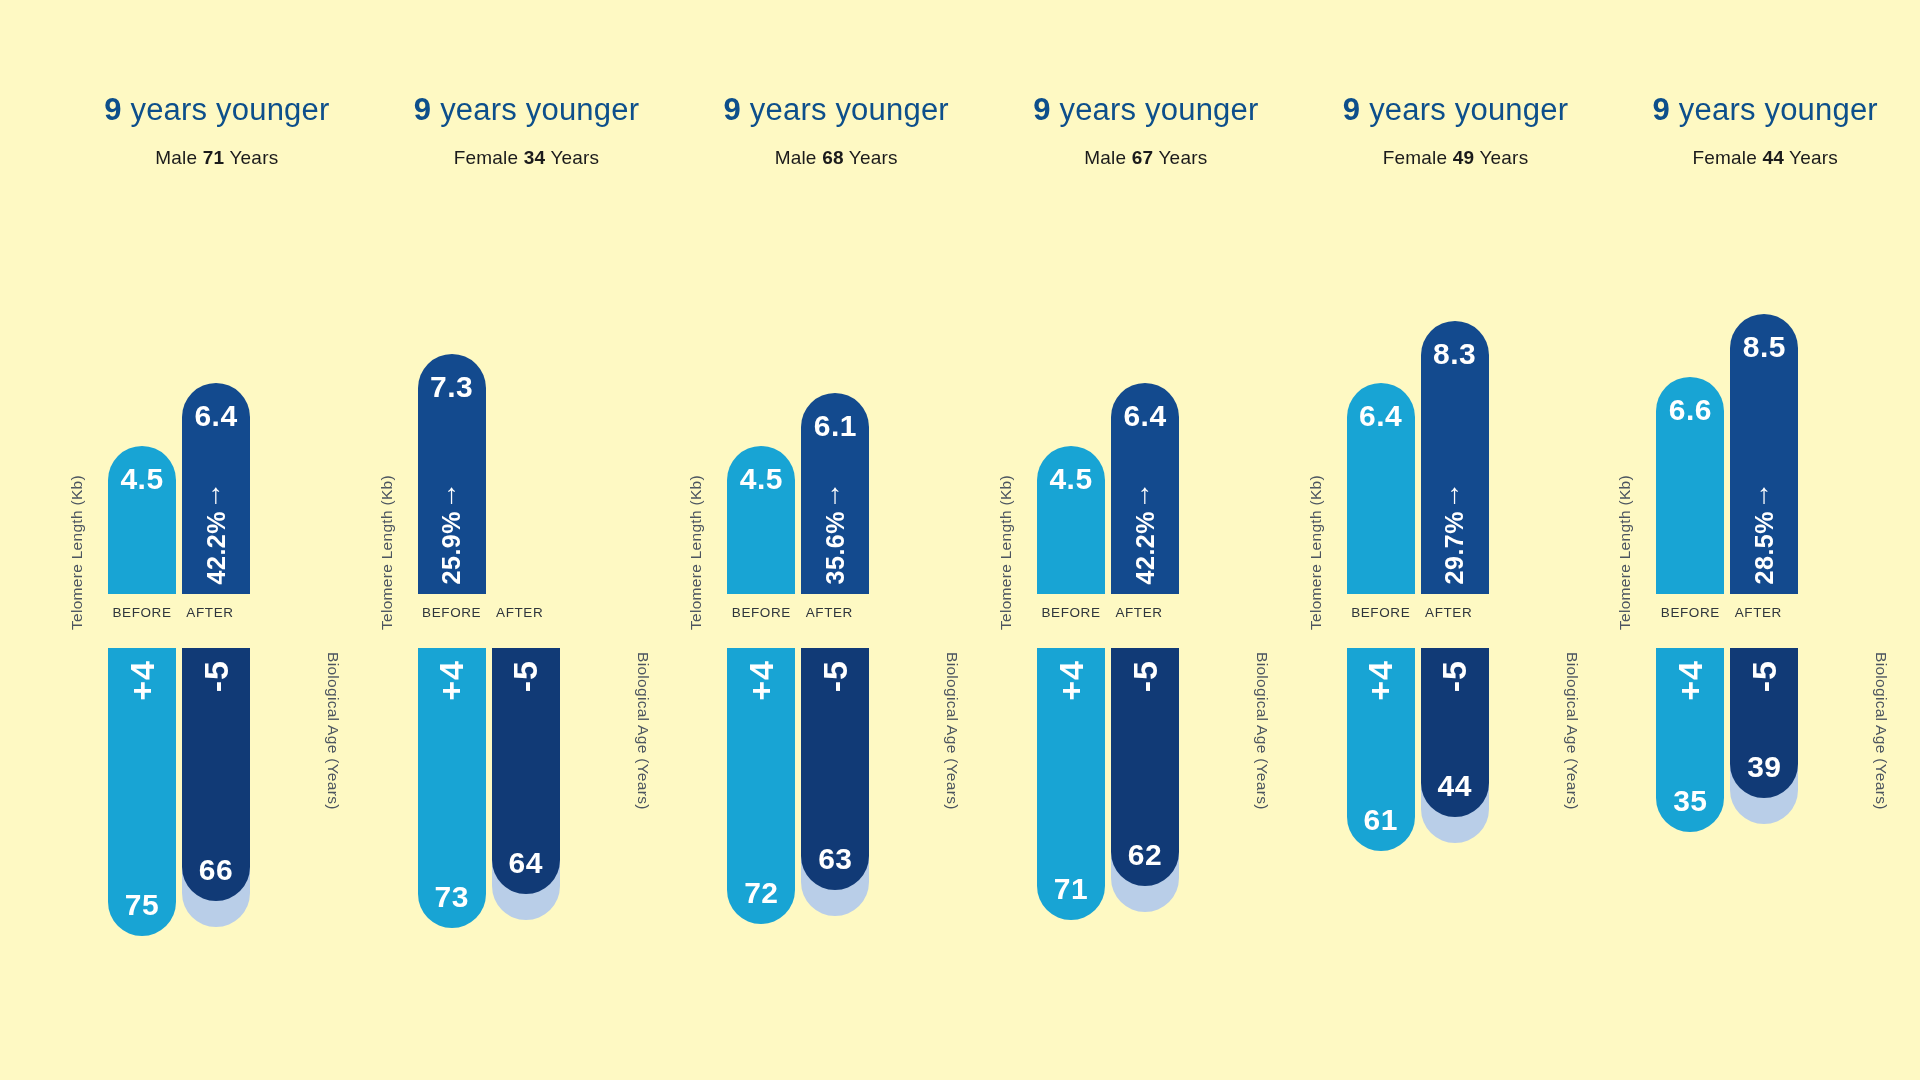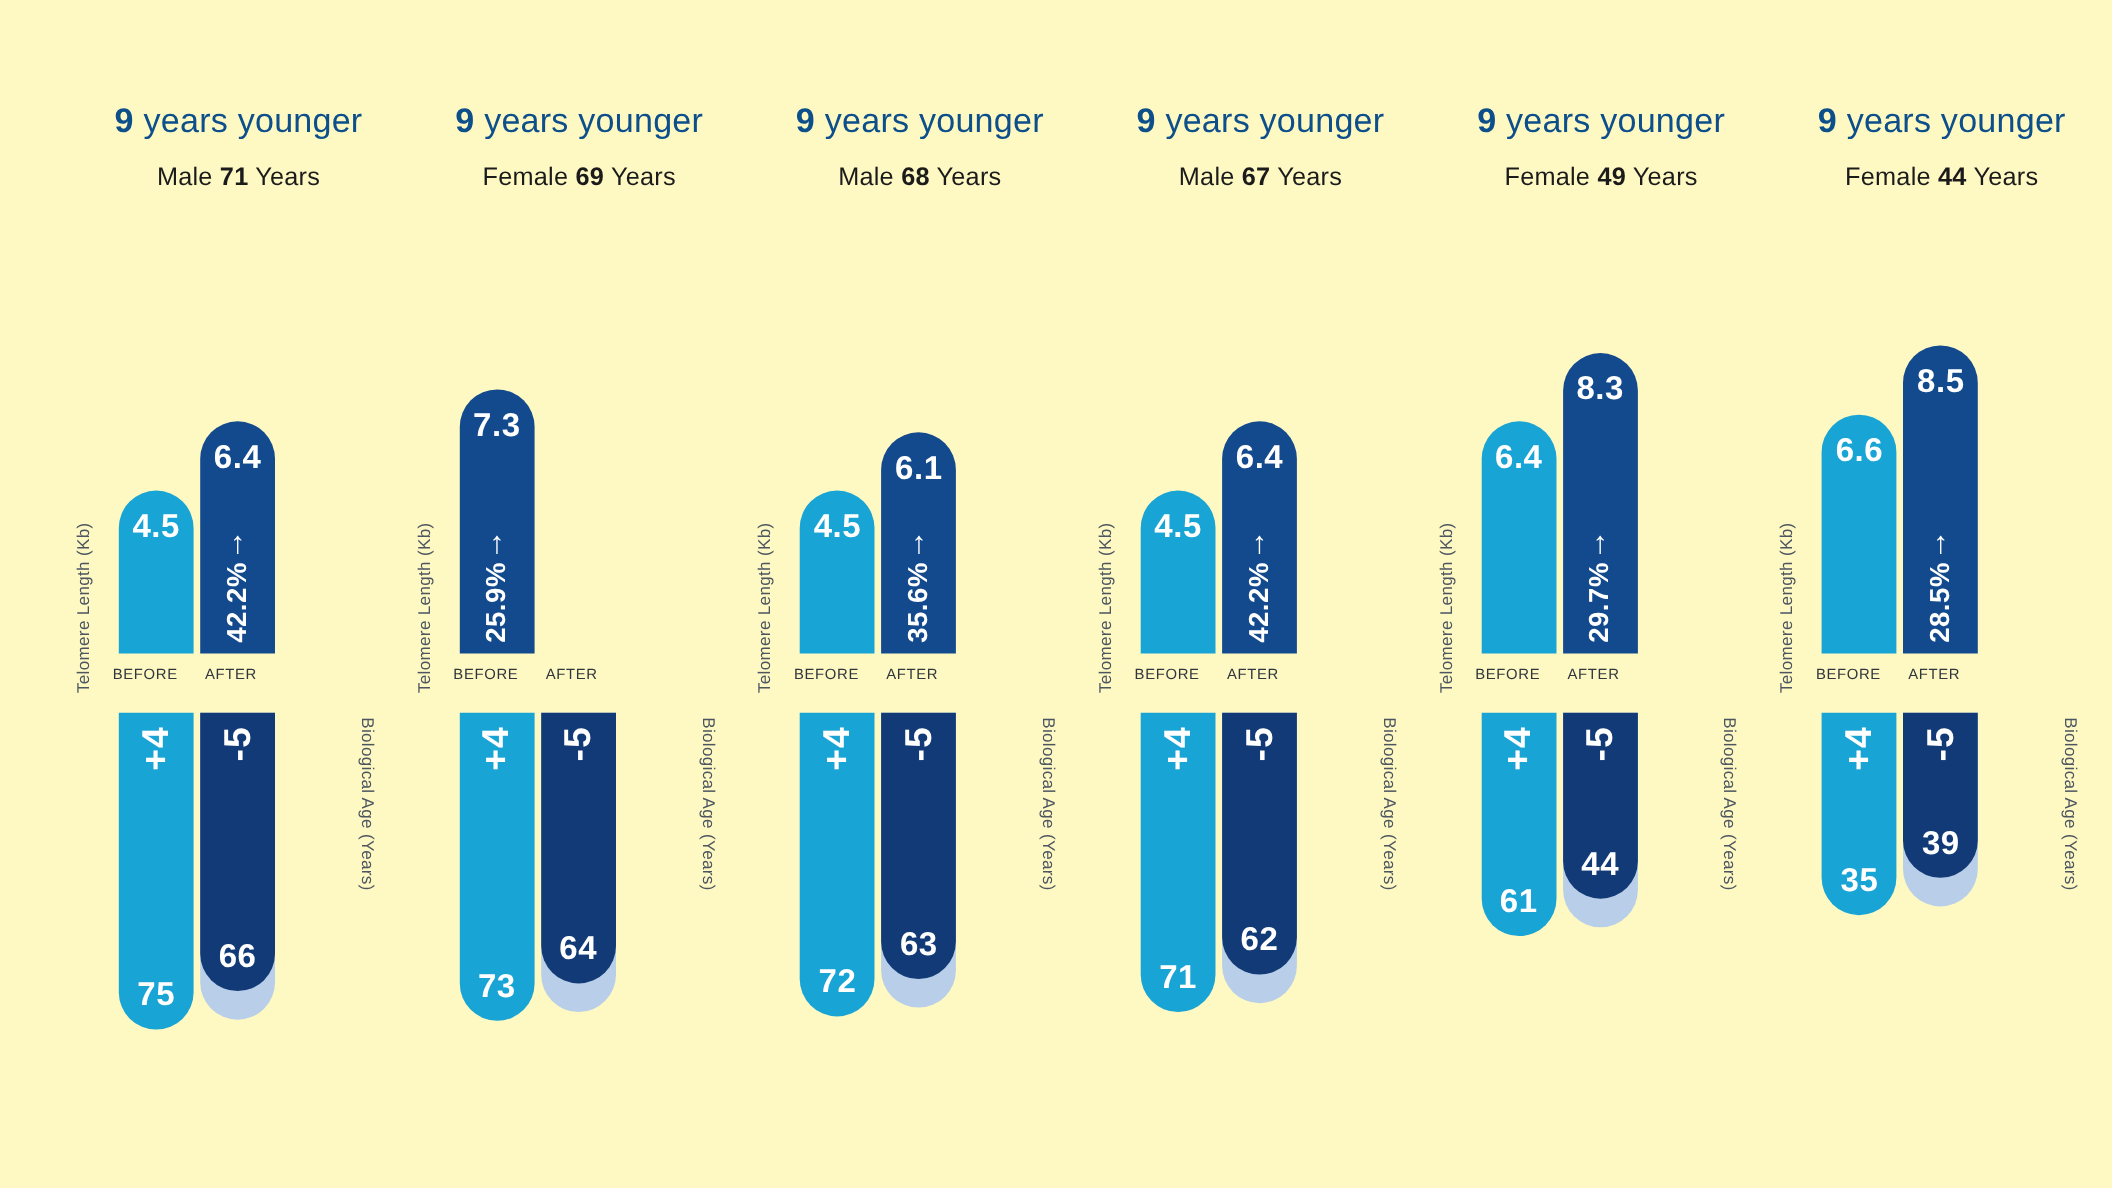--- a/index.html
+++ b/index.html
@@ -35,21 +35,21 @@
     margin-top: 88px;
     white-space: pre-line;
   }
   .heading .big {
     font-weight: 700;
     font-size: 31px;
   }
   .subject {
     text-align: center;
     color: #1b1b1b;
-    font-size: 23px;
+    font-size: 19px;
     margin-top: 15px;
     letter-spacing: .2px;
   }
   .subject b { font-weight: 700; }
 
   
   .telo-wrap {
     position: absolute;
     left: 0; top: 248px;
     width: 310px; height: 400px;
@@ -107,24 +107,24 @@
   .pct .pval {
     writing-mode: vertical-rl;
     transform: rotate(180deg);
     color: #ffffff;
     font-size: 25px;
     font-weight: 700;
     letter-spacing: .5px;
   }
   .ba-labels {
     position: absolute;
-    left: 36px; bottom: 28px;
+    left: 46px; bottom: 28px;
     width: 200px;
     display: flex;
-    gap: 10px;
+    gap: 0;
   }
   .ba-labels span {
     width: 68px;
     text-align: center;
     font-size: 13.5px;
     color: #30363d;
     letter-spacing: .6px;
   }
 
   
@@ -229,21 +229,21 @@
             <div class="delta">
               <span>+4</span>
             </div>
             <div class="num">75</div>
           </div>
         </div>
       </div>
     </div>
     <div class="panel">
       <div class="heading"><span class="big">9</span> <span style="white-space: pre-line;">years younger</span></div>
-      <div class="subject"><span>Female</span> <b>69</b> <span>Years</span></div>
+      <div class="subject"><span>Female</span> <b>34</b> <span>Years</span></div>
       <div class="telo-wrap">
         <div class="axis-label-left">Telomere Length (Kb)</div>
         <div class="telo-bars">
           <div class="bar after" style="height: 240px;">
             <div class="bar-value">7.3</div>
             <div class="pct">
               <div class="arrow">↑</div>
               <div class="pval">25.9%</div>
             </div>
           </div>

